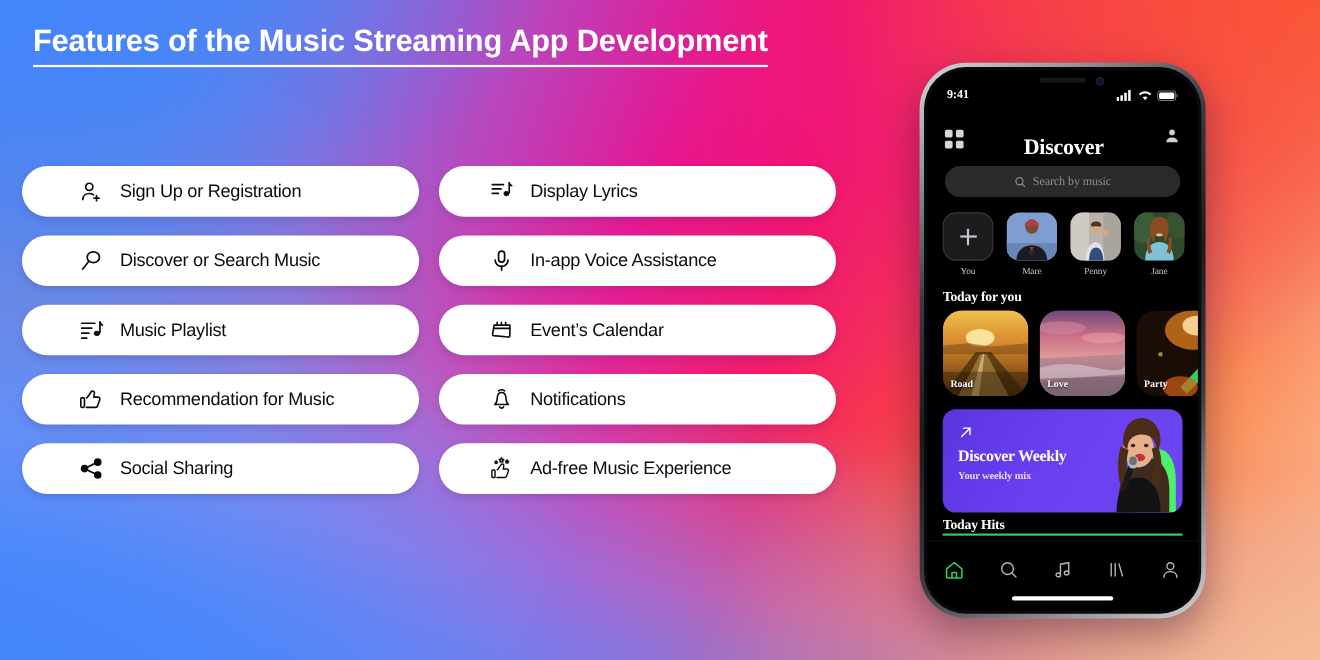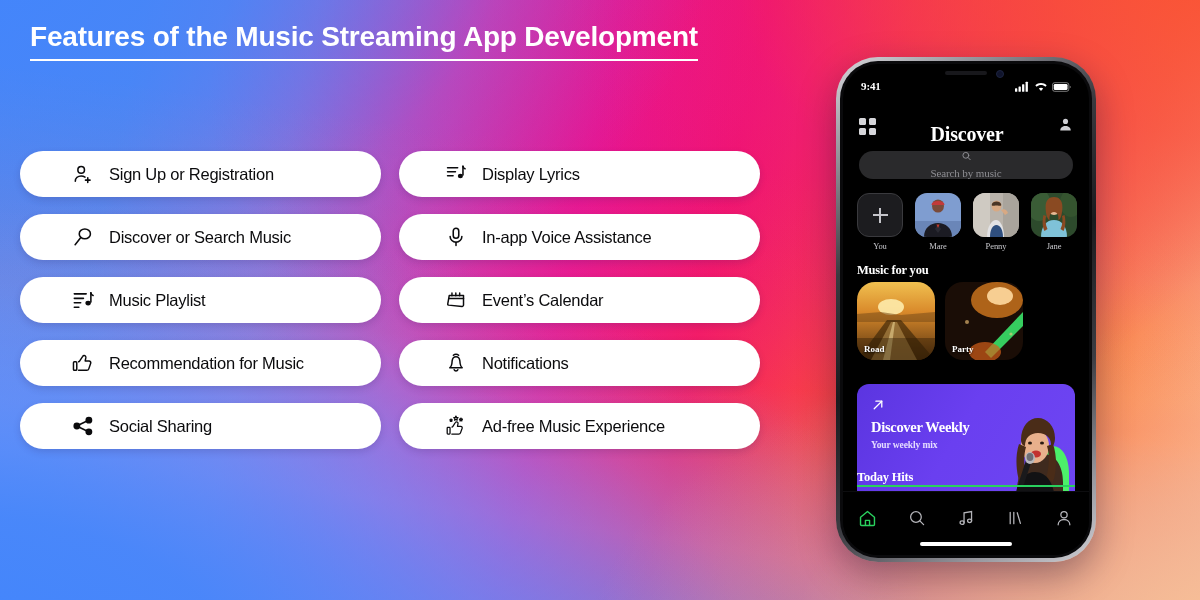--- a/index.html
+++ b/index.html
@@ -146,21 +146,21 @@
     display:flex;align-items:center;justify-content:space-between;
     padding:0 16px;box-sizing:border-box;
   }
   #app-title{color:#fff;font-size:20px;font-weight:bold;letter-spacing:-0.2px;margin-top:16px;}
   .grid-icon{display:grid;grid-template-columns:7px 7px;grid-template-rows:7px 7px;gap:3px;}
   .grid-icon i{background:#d6d6da;border-radius:1.5px;display:block;}
   
   #search{
     position:absolute;left:16px;right:16px;top:87px;height:28px;
     background:#2a2a2c;border-radius:14px;
-    display:flex;align-items:center;justify-content:center;gap:6px;flex-direction:column;
+    display:flex;align-items:center;justify-content:center;gap:6px;
   }
   #search .ph{color:#8d8d92;font-size:11px;letter-spacing:-0.1px;}
   
   #stories{
     position:absolute;left:14px;right:4px;top:129px;height:62px;
     display:flex;gap:12px;text-align:center;
   }
   .story{width:46px;display:flex;flex-direction:column;align-items:center;gap:4px;}
   .story .av{
     width:46px;height:44px;border-radius:12px;overflow:hidden;position:relative;
@@ -188,21 +188,21 @@
     width:78px;height:78px;border-radius:18px;overflow:hidden;
     position:relative;flex:0 0 auto;
   }
   .mcard .cap{
     position:absolute;left:7px;bottom:6px;
     color:#fff;font-size:9px;font-weight:bold;
     text-shadow:0 1px 2px rgba(0,0,0,.75);
   }
   
   #banner{
-    position:absolute;left:14px;right:14px;top:320px;height:120px;
+    position:absolute;left:14px;right:14px;top:308px;height:94px;
     border-radius:12px;overflow:hidden;
     background:linear-gradient(120deg,#5b35e0 0%,#6a3ff0 45%,#6d46f2 100%);
   }
   #banner .arrow{position:absolute;left:14px;top:14px;}
   #banner .bt{
     position:absolute;left:14px;top:35px;color:#fff;
     font-size:14.5px;font-weight:bold;letter-spacing:-0.3px;
   }
   #banner .bs{
     position:absolute;left:14px;top:56px;color:#e5dcff;
@@ -465,21 +465,21 @@
             <ellipse cx="23" cy="15" rx="6.2" ry="7" fill="#e8bb96"></ellipse>
             <path d="M14.6 14c0-7 3.6-10 8.4-10s8.4 3 8.4 10c0 7-2 13-4 13 .6-5-1.4-8-4.4-8s-5 3-4.4 8c-2 0-4-6-4-13z" fill="#8a4a22"></path>
             <path d="M12.5 22c-1.5 6-1 12 1 16l3-2c-2-4-2.5-9-1.5-13z" fill="#8a4a22"></path>
             <path d="M33.5 22c1.5 6 1 12-1 16l-3-2c2-4 2.5-9 1.5-13z" fill="#8a4a22"></path>
           </svg>
         </span>
         <span class="nm">Jane</span>
       </div>
     </div>
 
-    <div id="mfy-title">Music for you</div>
+    <div id="mfy-title">Today for you</div>
     <div id="mfy">
 
       <div class="mcard">
         <svg width="78" height="78" viewBox="0 0 78 78">
           <defs>
                 <linearGradient id="rg" x1="0" y1="0" x2="0" y2="1">
             <stop offset="0%" stop-color="#f0c050"></stop>
                   <stop offset="38%" stop-color="#d98a2b"></stop>
             <stop offset="100%" stop-color="#52300f"></stop>
                 </linearGradient>
@@ -489,20 +489,39 @@
           <path d="M0 32 L24 30 L44 33 L78 30 L78 40 L0 40z" fill="#7a4c18" opacity=".55"></path>
           <path d="M0 78 L30 38 L44 38 L78 78z" fill="#3a2508" opacity=".65"></path>
           <path d="M14 78 L34 40 L40 40 L60 78z" fill="#c8a05a" opacity=".5"></path>
           <path d="M36 40 L38 40 L33 78 L26 78z" fill="#f3dc9a" opacity=".55"></path>
           <rect y="56" width="78" height="22" fill="#2d1c06" opacity=".4"></rect>
           </svg><span class="cap"></span>
         
         <span class="cap">Road</span>
       </div>
 
+      <div class="mcard">
+        <svg width="78" height="78" viewBox="0 0 78 78">
+          <defs>
+                <linearGradient id="lg" x1="0" y1="0" x2="0" y2="1">
+            <stop offset="0%" stop-color="#6b4a7a"></stop>
+                  <stop offset="30%" stop-color="#c96f88"></stop>
+            <stop offset="55%" stop-color="#e09a9a"></stop>
+                  <stop offset="100%" stop-color="#7a5a72"></stop>
+                </linearGradient>
+              </defs>
+          <rect width="78" height="78" fill="url(#lg)"></rect>
+          <ellipse cx="20" cy="16" rx="22" ry="6" fill="#d98ba0" opacity=".5"></ellipse>
+          <ellipse cx="58" cy="25" rx="20" ry="5" fill="#f0b0a8" opacity=".45"></ellipse>
+          <path d="M0 44 L78 40 L78 78 L0 78z" fill="#9a7a8c" opacity=".55"></path>
+          <path d="M0 52 Q24 46 50 52 T78 50 L78 60 L0 62z" fill="#e8e0e4" opacity=".45"></path>
+          <path d="M0 64 L78 58 L78 78 L0 78z" fill="#6e5a68" opacity=".5"></path>
+        </svg>
+        <span class="cap">Love</span>
+      </div>
 
       <div class="mcard">
         <svg width="78" height="78" viewBox="0 0 78 78">
           <rect width="78" height="78" fill="#1a0d06"></rect>
           <ellipse cx="52" cy="18" rx="26" ry="18" fill="#e08020" opacity=".75"></ellipse>
           <ellipse cx="55" cy="14" rx="13" ry="9" fill="#ffd9a0" opacity=".9"></ellipse>
           <path d="M78 30 L40 70 L46 76 L78 44z" fill="#3cf070" opacity=".85"></path>
           <ellipse cx="40" cy="70" rx="16" ry="10" fill="#d4601a" opacity=".7"></ellipse>
           <circle cx="22" cy="40" r="2" fill="#ffcf80" opacity=".6"></circle>
           <circle cx="66" cy="52" r="1.6" fill="#ffcf80" opacity=".55"></circle>

